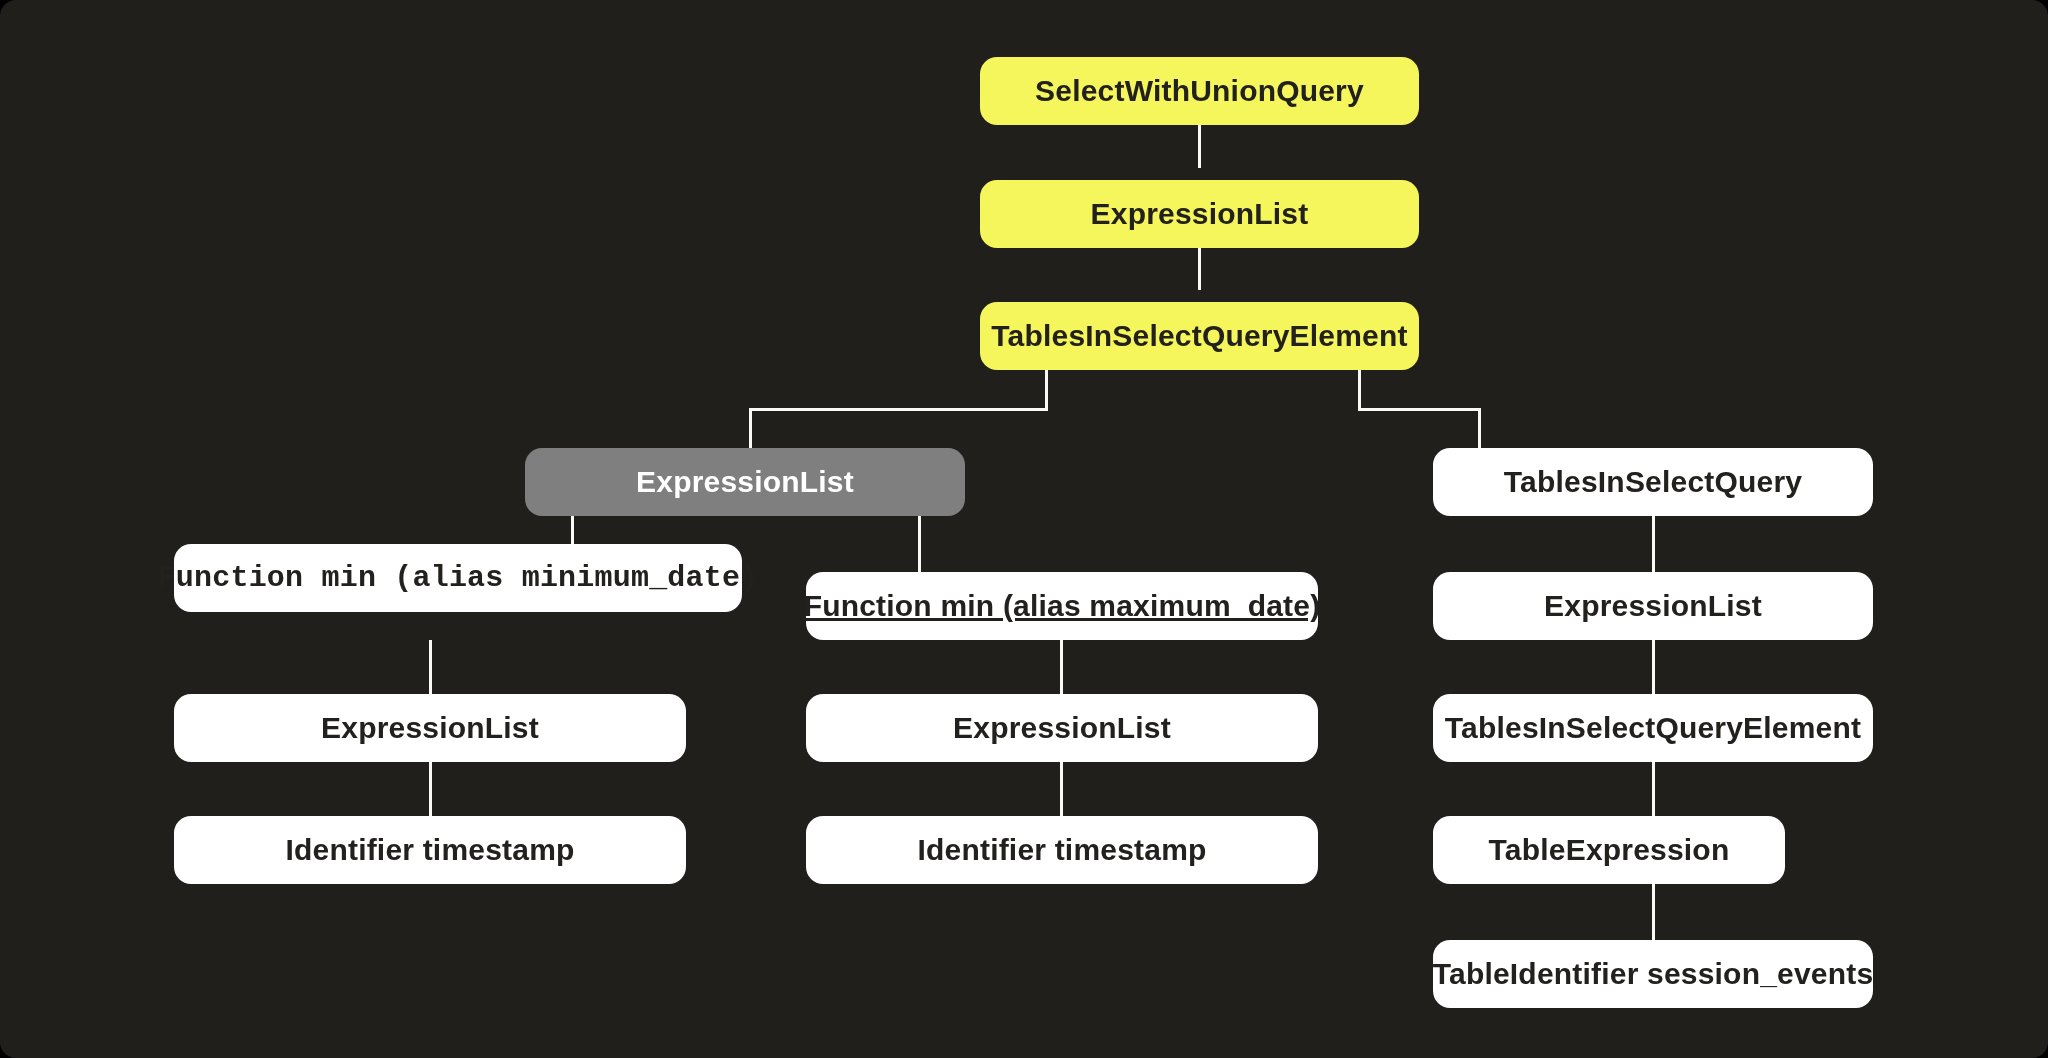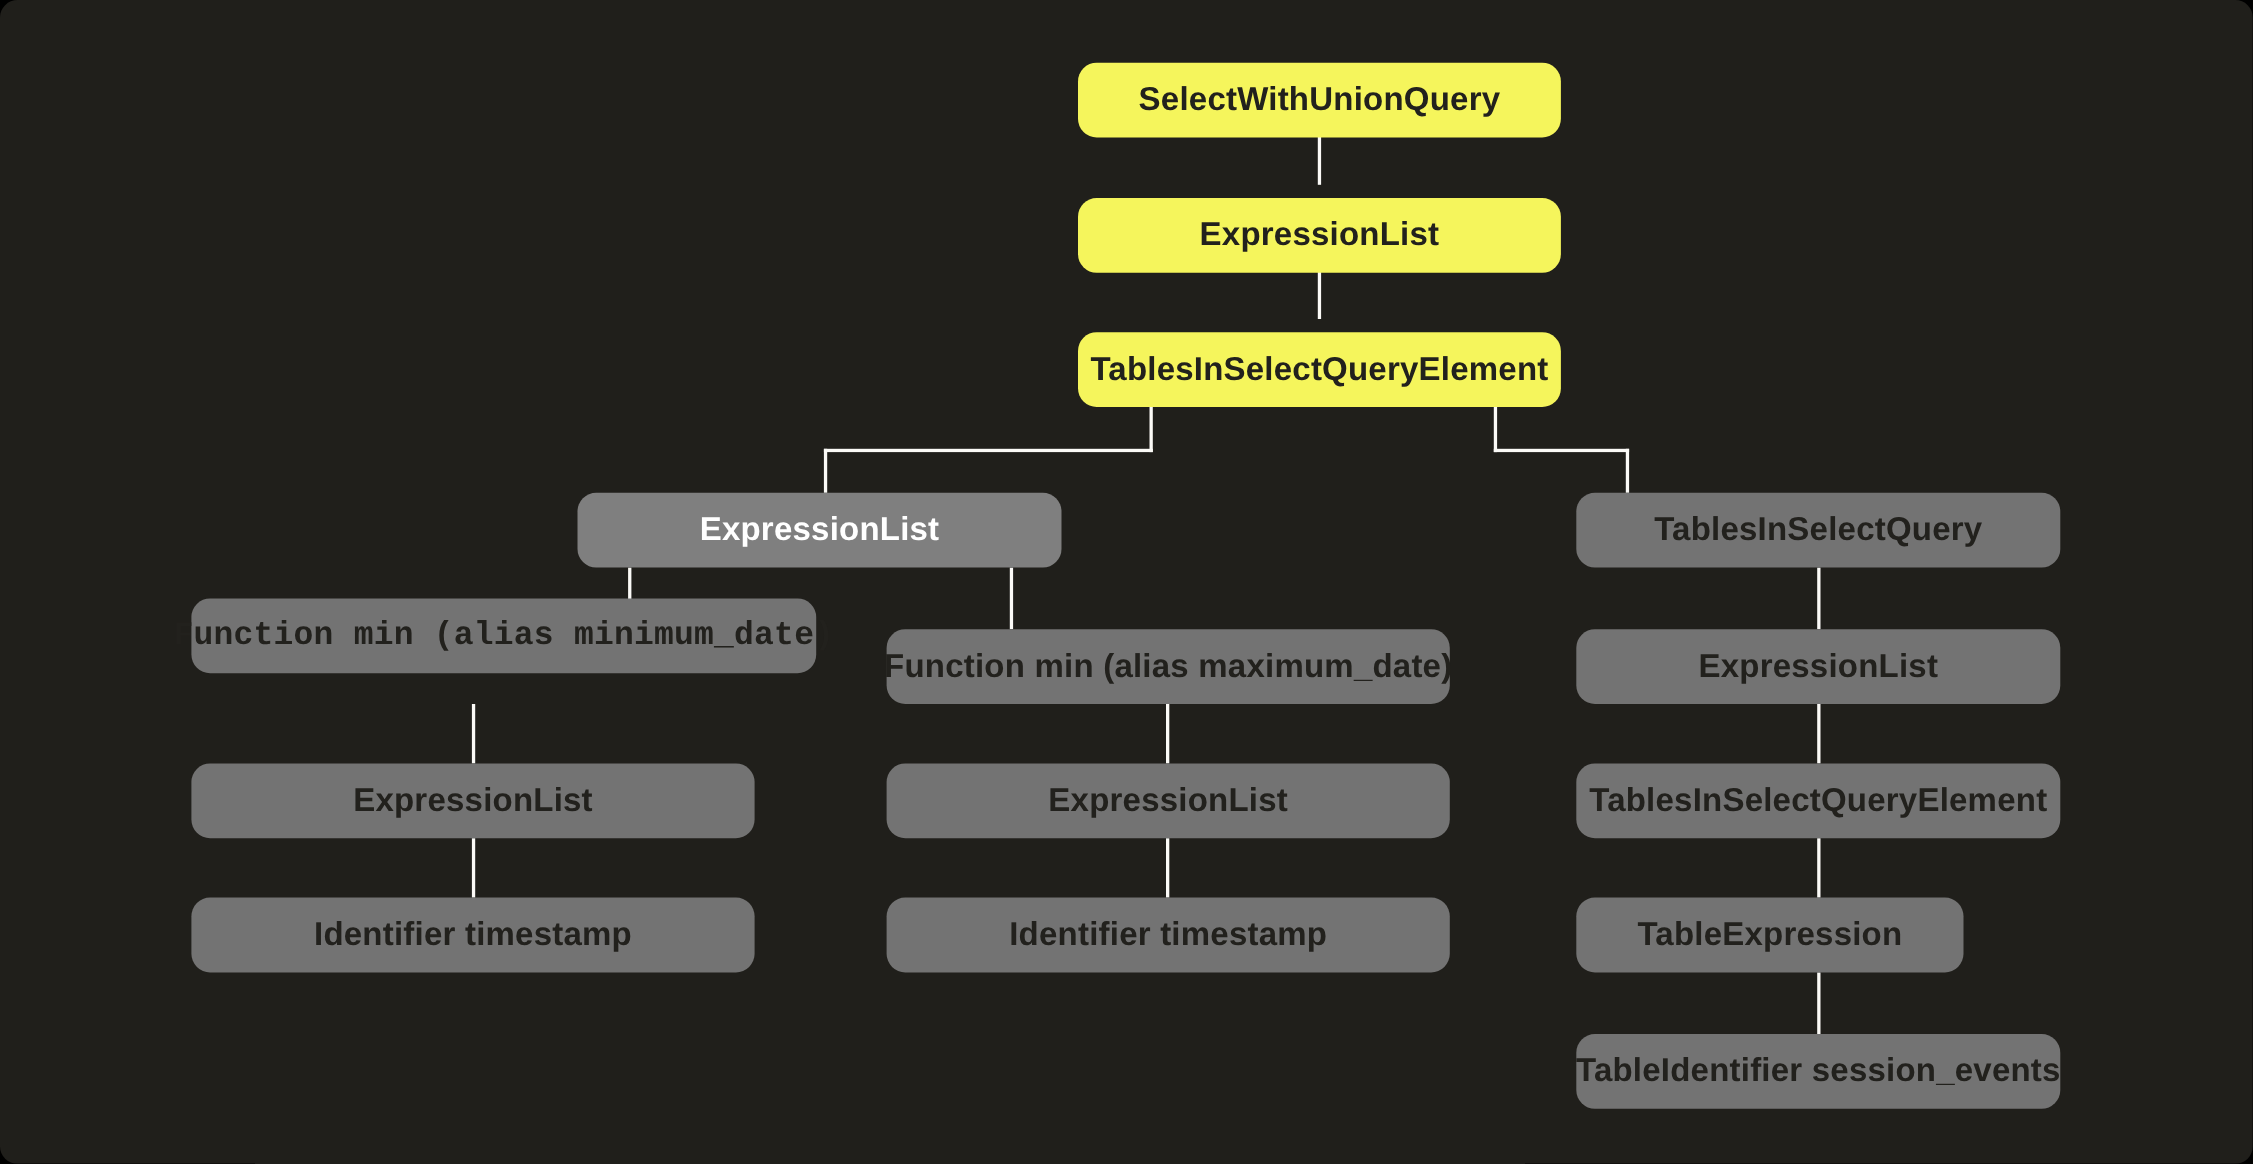--- a/index.html
+++ b/index.html
@@ -21,21 +21,21 @@
     justify-content: center;
     font-weight: 700;
     font-size: 30px;
     letter-spacing: 0.2px;
     color: #22211d;
     box-sizing: border-box;
     white-space: nowrap;
     cursor: pointer;
   }
   .node.yellow   { background: #f5f55c; margin-top: 13px; }
-  .node.light    { background: #737373; }
+  .node.light    { background: #ffffff; }
   .node.selected { background: #7f7f7f; color: #ffffff; }
   .line {
     position: absolute;
     background: #fbfaf7;
   }
 </style>
 </head>
 <body>
 
 <div class="canvas">
@@ -82,21 +82,21 @@
   </div>
 
   <div class="node light" style="left:1433px; top:448px; width:440px;">
     <span>TablesInSelectQuery</span>
   </div>
 
   <div class="node light" style="left:174px; top:544px; width:568px;font-family:Liberation Mono, monospace;">
     <span>Function min (alias minimum_date)</span>
   </div>
 
-  <div class="node light" style="left:806px; top:572px; width:512px;">
+  <div class="node light" style="left:806px; top:572px; width:512px;text-decoration:underline;">
     <span>Function min (alias maximum_date)</span>
   </div>
 
   <div class="node light" style="left:174px; top:694px; width:512px;">
     <span>ExpressionList</span>
   </div>
 
   <div class="node light" style="left:806px; top:694px; width:512px;">
     <span>ExpressionList</span>
   </div>

